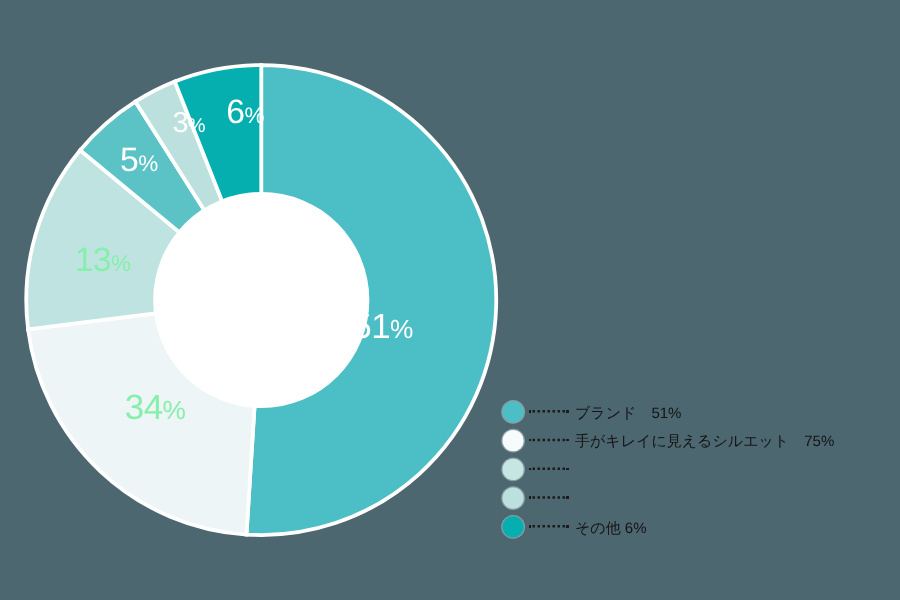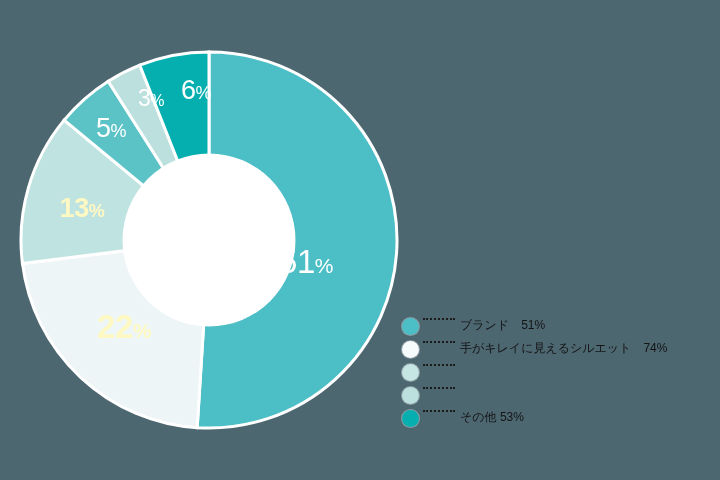--- a/index.html
+++ b/index.html
@@ -48,39 +48,40 @@
     pointer-events: none;
   }
   .slice-label .num {
     font-size: 30px;
     letter-spacing: -0.5px;
   }
   .slice-label .pct {
     font-size: 19px;
     letter-spacing: -0.5px;
   }
-  .slice-label.dark { color: #fef9c3; font-weight: bold; }
+  .slice-label.dark { color: #86efac; }
   .slice-label.light { color: #ffffff; }
 
-  .slice-label.sz-lg .num { font-size: 33px; }
+  .slice-label.sz-lg .num { font-size: 28px; }
   .slice-label.sz-lg .pct { font-size: 21px; }
   .slice-label.sz-md .num { font-size: 27px; }
   .slice-label.sz-md .pct { font-size: 18px; }
   .slice-label.sz-sm .num { font-size: 23px; }
   .slice-label.sz-sm .pct { font-size: 16px; }
 
   
   #legend {
     position: absolute;
     left: 402px;
     top: 318px;
     width: 312px;
   }
   .legend-row {
     display: flex;
+    align-items: center;
     height: 23px;
   }
   .legend-swatch {
     flex: 0 0 auto;
     width: 17px;
     height: 17px;
     border-radius: 50%;
     box-shadow: 0 0 0 1px rgba(255,255,255,0.35);
   }
   .legend-leader {
@@ -112,47 +113,47 @@
           <path d="M 195 202 L 183.19538232848913 389.6290249445151 A 188 188 0 0 1 8.482436152878194 225.56264791008925 Z" fill="#edf5f6" stroke="#ffffff" stroke-width="3"></path>
           <path d="M 195 202 L 8.482436152878194 225.56264791008925 A 188 188 0 0 1 50.14351035815167 82.16428992724629 Z" fill="#bfe3e0" stroke="#ffffff" stroke-width="3"></path>
           <path d="M 195 202 L 50.14351035815167 82.16428992724629 A 188 188 0 0 1 94.26456254394868 43.26635000562112 Z" fill="#5bc3c6" stroke="#ffffff" stroke-width="3"></path>
           <path d="M 195 202 L 94.26456254394868 43.26635000562112 A 188 188 0 0 1 125.79258409528073 27.202020653008674 Z" fill="#bce0de" stroke="#ffffff" stroke-width="3"></path>
           <path d="M 195 202 L 125.79258409528073 27.202020653008674 A 188 188 0 0 1 195.00000000000014 14 Z" fill="#06afaf" stroke="#ffffff" stroke-width="3"></path>
         </g>
       <circle id="donut-hole" cx="195" cy="202" r="86.48" fill="#ffffff"></circle>
     </svg>
     <div id="slice-labels">
         <div class="slice-label light sz-lg" style="left: 292px; top: 223px;"><span class="num">51</span><span class="pct">%</span></div>
-        <div class="slice-label dark sz-lg" style="left: 110px; top: 288px;"><span class="num">22</span><span class="pct">%</span></div>
+        <div class="slice-label dark sz-lg" style="left: 110px; top: 288px;"><span class="num">34</span><span class="pct">%</span></div>
         <div class="slice-label dark sz-md" style="left: 68px; top: 170px;"><span class="num">13</span><span class="pct">%</span></div>
         <div class="slice-label light sz-md" style="left: 97px; top: 90px;"><span class="num">5</span><span class="pct">%</span></div>
         <div class="slice-label light sz-sm" style="left: 137px; top: 60px;"><span class="num">3</span><span class="pct">%</span></div>
         <div class="slice-label light sz-md" style="left: 182px; top: 52px;"><span class="num">6</span><span class="pct">%</span></div>
       </div>
   </div>
 
   <div id="legend">
       <div class="legend-row">
         <span class="legend-swatch" style="background: rgb(76, 190, 198);"></span>
         <span class="legend-leader"></span>
         <span class="legend-text">ブランド　51%</span>
       </div>
       <div class="legend-row">
         <span class="legend-swatch" style="background: rgb(246, 251, 251);"></span>
         <span class="legend-leader"></span>
-        <span class="legend-text">手がキレイに見えるシルエット　74%</span>
+        <span class="legend-text">手がキレイに見えるシルエット　75%</span>
       </div>
       <div class="legend-row">
         <span class="legend-swatch" style="background: rgb(198, 230, 227);"></span>
         <span class="legend-leader"></span>
       </div>
       <div class="legend-row">
         <span class="legend-swatch" style="background: rgb(188, 224, 222);"></span>
         <span class="legend-leader"></span>
       </div>
       <div class="legend-row">
         <span class="legend-swatch" style="background: rgb(6, 175, 175);"></span>
         <span class="legend-leader"></span>
-        <span class="legend-text">その他 53%</span>
+        <span class="legend-text">その他 6%</span>
       </div>
     </div>
 
 </div>
 
 </body></html>

